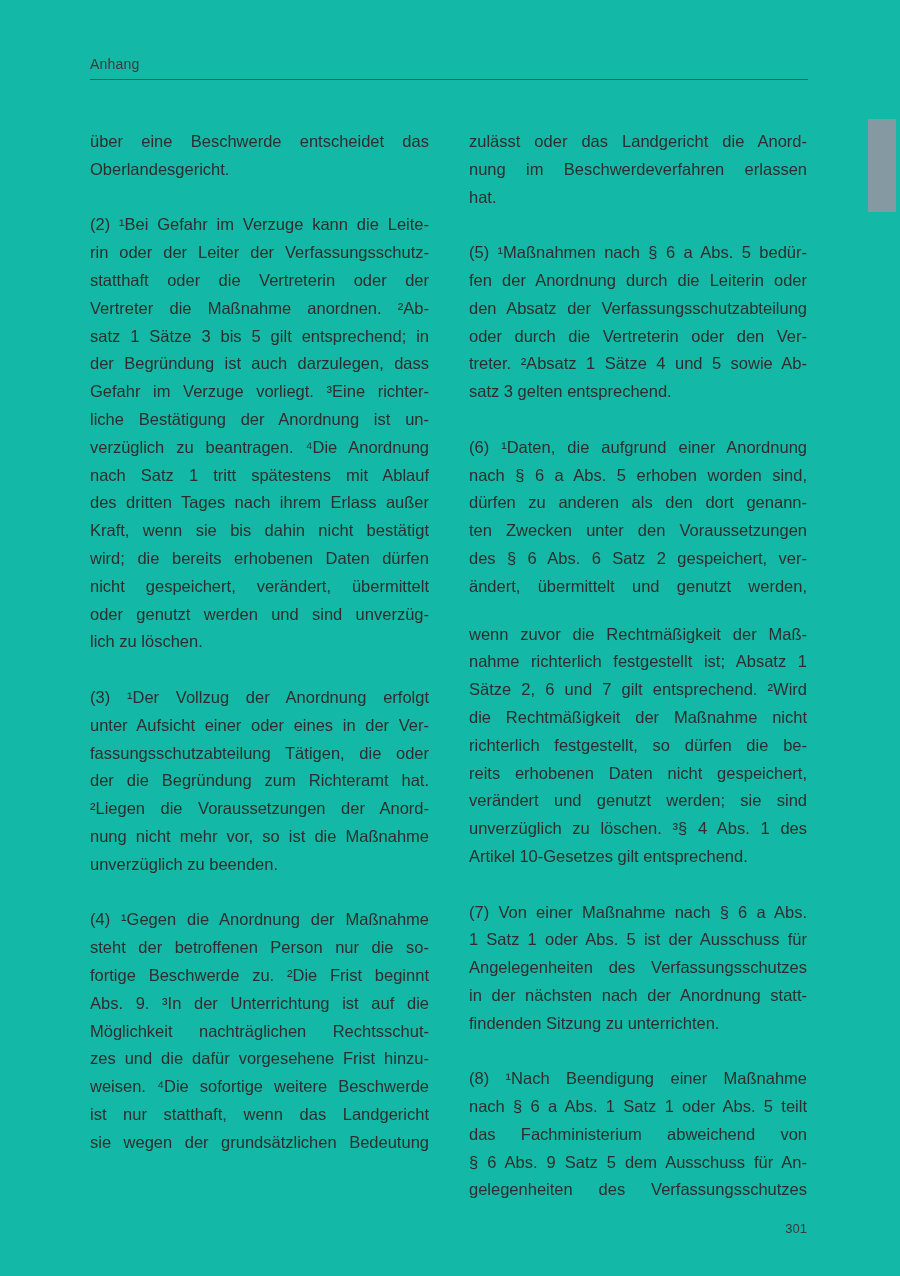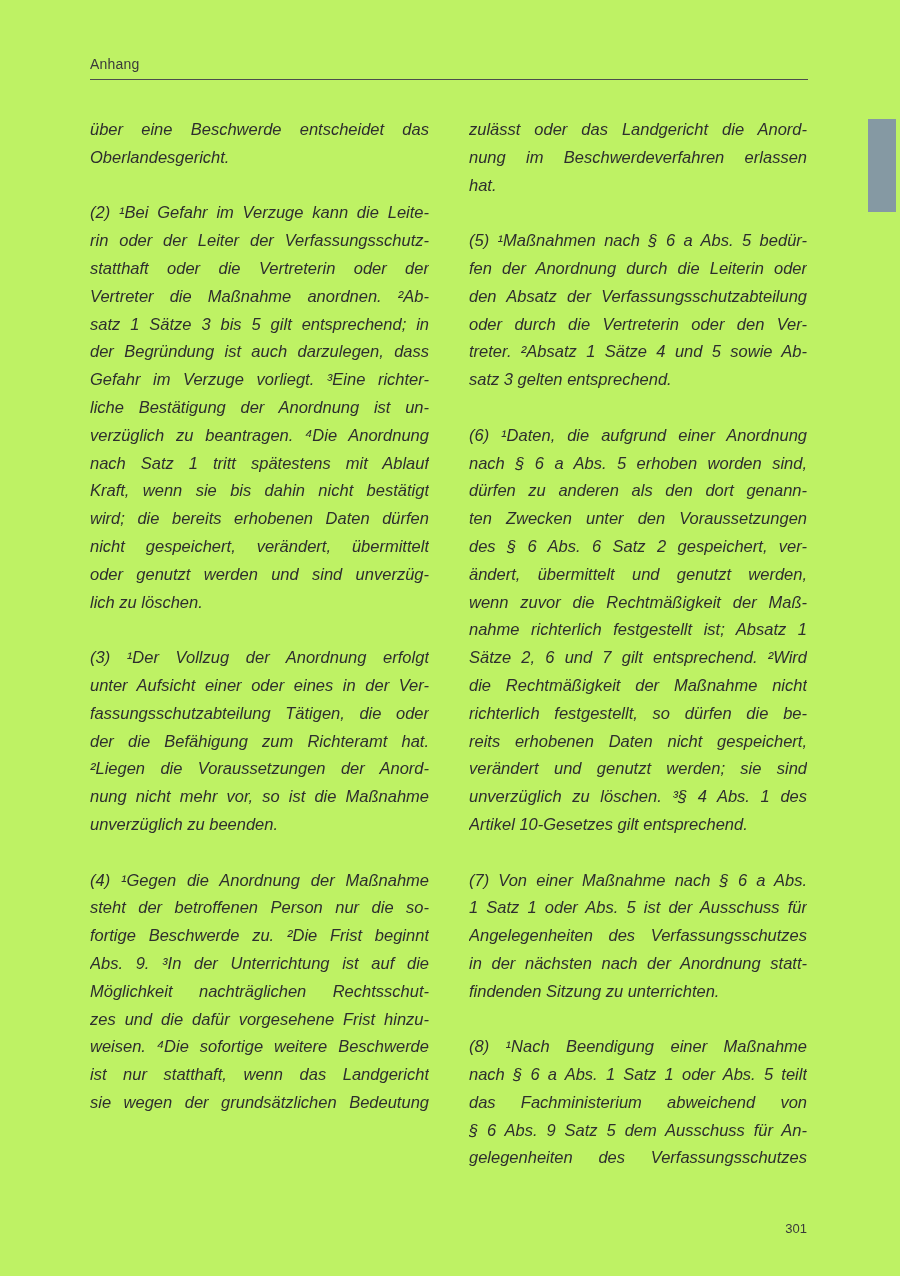--- a/index.html
+++ b/index.html
@@ -1,20 +1,20 @@
 <!DOCTYPE html>
 <html><head>
 <meta charset="utf-8">
 <style>
   html, body { margin: 0; padding: 0; background: #ffffff; }
   .page {
     position: relative;
     width: 900px;
     height: 1276px;
-    background: #bef264;
+    background: #14b8a6;
     font-family: "Liberation Sans", "DejaVu Sans", sans-serif;
     overflow: hidden;
   }
   .header-title {
     position: absolute;
     left: 90px;
     top: 56px;
     font-size: 14px;
     letter-spacing: 0.2px;
     color: #3a3a3a;
@@ -30,25 +30,24 @@
   .chapter-tab {
     position: absolute;
     left: 868px;
     top: 119px;
     width: 28px;
     height: 93px;
   }
   .columns {
     position: absolute;
     left: 90px;
-    top: 116px;
+    top: 128px;
     width: 717px;
     display: flex;
     gap: 40px;
-    font-style: italic;
   }
   .column { width: 347px; overflow: hidden; }
   .column.right { width: 346px; }
   .para + .para { margin-top: 27.8px; }
   .line {
     font-size: 16.5px;
     line-height: 27.8px;
     color: #2e2e2e;
     text-align: justify;
     text-align-last: justify;
@@ -80,31 +79,32 @@
           <div class="line" style="color: rgb(46, 46, 46);">(2) ¹Bei Gefahr im Verzuge kann die Leite-</div>
           <div class="line" style="color: rgb(46, 46, 46);">rin oder der Leiter der Verfassungsschutz-</div>
           <div class="line" style="color: rgb(46, 46, 46);">statthaft oder die Vertreterin oder der</div>
           <div class="line" style="color: rgb(46, 46, 46);">Vertreter die Maßnahme anordnen. ²Ab-</div>
           <div class="line" style="color: rgb(46, 46, 46);">satz 1 Sätze 3 bis 5 gilt entsprechend; in</div>
           <div class="line" style="color: rgb(46, 46, 46);">der Begründung ist auch darzulegen, dass</div>
           <div class="line" style="color: rgb(46, 46, 46);">Gefahr im Verzuge vorliegt. ³Eine richter-</div>
           <div class="line" style="color: rgb(46, 46, 46);">liche Bestätigung der Anordnung ist un-</div>
           <div class="line" style="color: rgb(46, 46, 46);">verzüglich zu beantragen. ⁴Die Anordnung</div>
           <div class="line" style="color: rgb(46, 46, 46);">nach Satz 1 tritt spätestens mit Ablauf</div>
+          <div class="line" style="color: rgb(46, 46, 46);">des dritten Tages nach ihrem Erlass außer</div>
           <div class="line" style="color: rgb(46, 46, 46);">Kraft, wenn sie bis dahin nicht bestätigt</div>
           <div class="line" style="color: rgb(46, 46, 46);">wird; die bereits erhobenen Daten dürfen</div>
           <div class="line" style="color: rgb(46, 46, 46);">nicht gespeichert, verändert, übermittelt</div>
           <div class="line" style="color: rgb(46, 46, 46);">oder genutzt werden und sind unverzüg-</div>
           <div class="line flush" style="color: rgb(46, 46, 46);">lich zu löschen.</div>
         </div>
         <div class="para">
           <div class="line" style="color: rgb(46, 46, 46);">(3) ¹Der Vollzug der Anordnung erfolgt</div>
           <div class="line" style="color: rgb(46, 46, 46);">unter Aufsicht einer oder eines in der Ver-</div>
           <div class="line" style="color: rgb(46, 46, 46);">fassungsschutzabteilung Tätigen, die oder</div>
-          <div class="line" style="color: rgb(46, 46, 46);">der die Befähigung zum Richteramt hat.</div>
+          <div class="line" style="color: rgb(46, 46, 46);">der die Begründung zum Richteramt hat.</div>
           <div class="line" style="color: rgb(46, 46, 46);">²Liegen die Voraussetzungen der Anord-</div>
           <div class="line" style="color: rgb(46, 46, 46);">nung nicht mehr vor, so ist die Maßnahme</div>
           <div class="line flush" style="color: rgb(46, 46, 46);">unverzüglich zu beenden.</div>
         </div>
         <div class="para">
           <div class="line" style="color: rgb(46, 46, 46);">(4) ¹Gegen die Anordnung der Maßnahme</div>
           <div class="line" style="color: rgb(46, 46, 46);">steht der betroffenen Person nur die so-</div>
           <div class="line" style="color: rgb(46, 46, 46);">fortige Beschwerde zu. ²Die Frist beginnt</div>
           <div class="line" style="color: rgb(46, 46, 46);">Abs. 9. ³In der Unterrichtung ist auf die</div>
           <div class="line" style="color: rgb(46, 46, 46);">Möglichkeit nachträglichen Rechtsschut-</div>
@@ -128,21 +128,21 @@
           <div class="line" style="color: rgb(46, 46, 46);">treter. ²Absatz 1 Sätze 4 und 5 sowie Ab-</div>
           <div class="line flush" style="color: rgb(46, 46, 46);">satz 3 gelten entsprechend.</div>
         </div>
         <div class="para">
           <div class="line" style="color: rgb(46, 46, 46);">(6) ¹Daten, die aufgrund einer Anordnung</div>
           <div class="line" style="color: rgb(46, 46, 46);">nach § 6 a Abs. 5 erhoben worden sind,</div>
           <div class="line" style="color: rgb(46, 46, 46);">dürfen zu anderen als den dort genann-</div>
           <div class="line" style="color: rgb(46, 46, 46);">ten Zwecken unter den Voraussetzungen</div>
           <div class="line" style="color: rgb(46, 46, 46);">des § 6 Abs. 6 Satz 2 gespeichert, ver-</div>
           <div class="line" style="color: rgb(46, 46, 46);">ändert, übermittelt und genutzt werden,</div>
-          <div class="line" style="color: rgb(46, 46, 46);">wenn zuvor die Rechtmäßigkeit der Maß-</div>
+          <div class="line" style="color: rgb(46, 46, 46); margin-top: 20px;">wenn zuvor die Rechtmäßigkeit der Maß-</div>
           <div class="line" style="color: rgb(46, 46, 46);">nahme richterlich festgestellt ist; Absatz 1</div>
           <div class="line" style="color: rgb(46, 46, 46);">Sätze 2, 6 und 7 gilt entsprechend. ²Wird</div>
           <div class="line" style="color: rgb(46, 46, 46);">die Rechtmäßigkeit der Maßnahme nicht</div>
           <div class="line" style="color: rgb(46, 46, 46);">richterlich festgestellt, so dürfen die be-</div>
           <div class="line" style="color: rgb(46, 46, 46);">reits erhobenen Daten nicht gespeichert,</div>
           <div class="line" style="color: rgb(46, 46, 46);">verändert und genutzt werden; sie sind</div>
           <div class="line" style="color: rgb(46, 46, 46);">unverzüglich zu löschen. ³§ 4 Abs. 1 des</div>
           <div class="line flush" style="color: rgb(46, 46, 46);">Artikel 10-Gesetzes gilt entsprechend.</div>
         </div>
         <div class="para">

